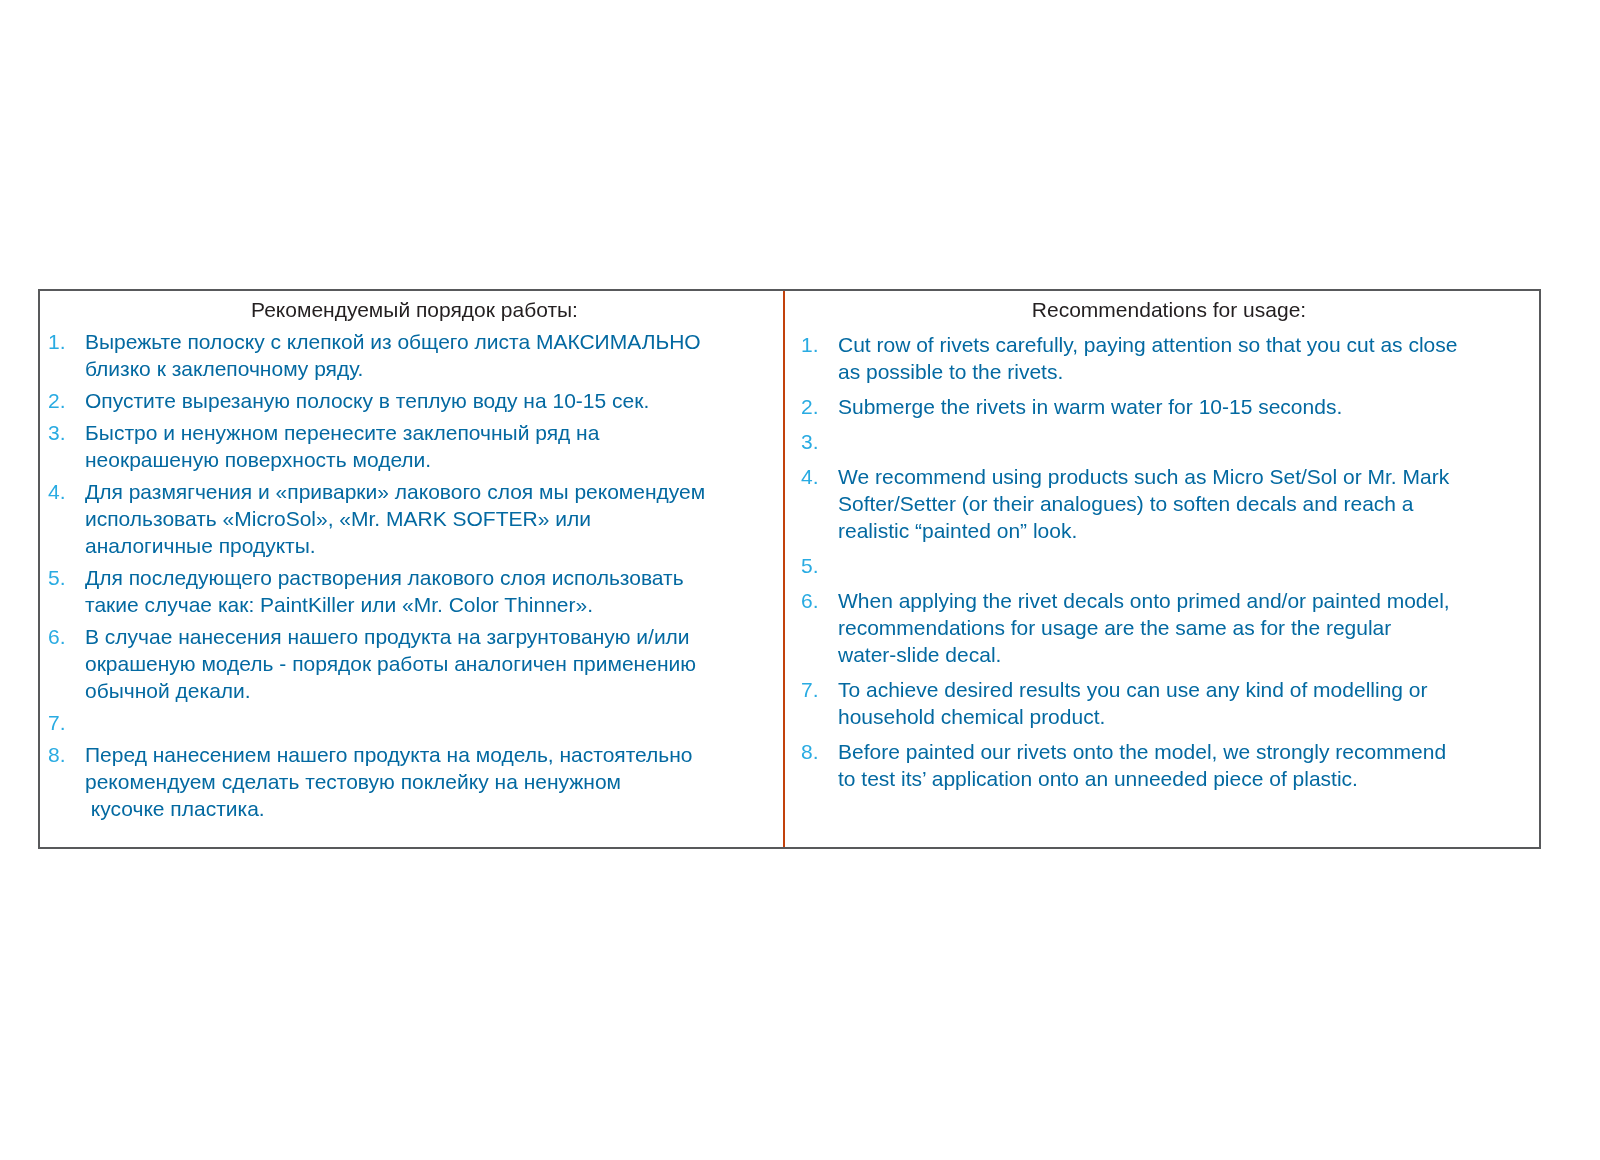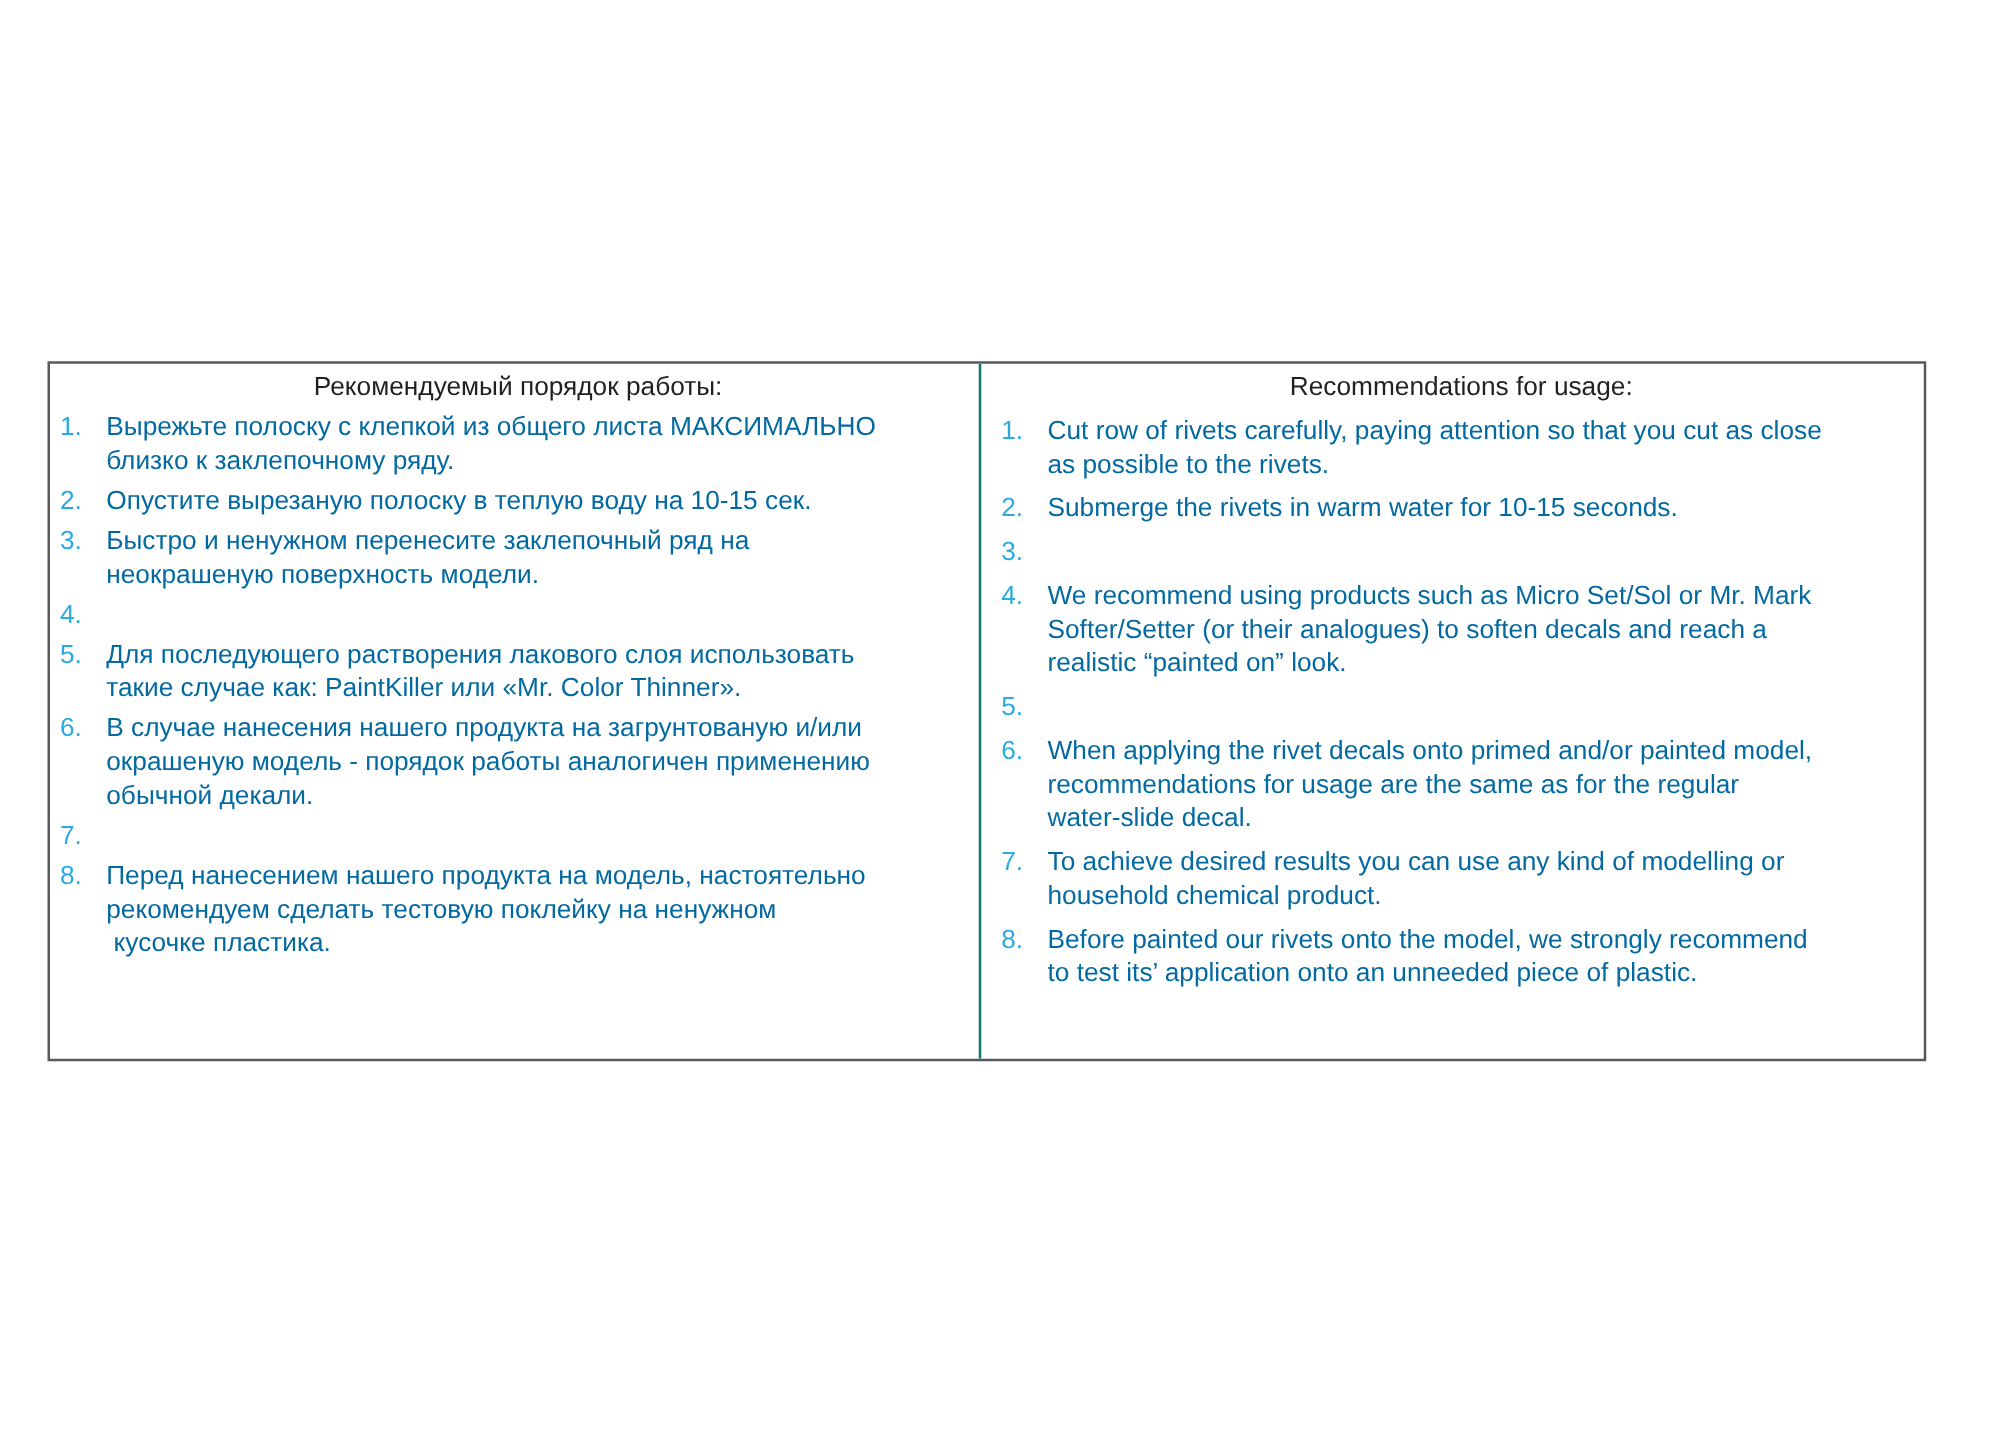--- a/index.html
+++ b/index.html
@@ -26,21 +26,21 @@
     background: #ffffff;
     overflow: hidden;
   }
   .col {
     box-sizing: border-box;
     font-size: 21px;
     line-height: 27px;
   }
   .col-left {
     width: 745px;
-    border-right: 2px solid #0f766e;
+    border-right: 2px solid #c2410c;
     padding: 5px 2px 0 8px;
   }
   .col-right {
     flex: 1;
     padding: 5px 2px 0 16px;
   }
   .title {
     text-align: center;
     white-space: pre;
   }
@@ -77,20 +77,23 @@
       <span class="num">2.</span>
       <span class="txt">Опустите вырезаную полоску в теплую воду на 10-15 сек.</span>
     </div>
     <div class="item">
       <span class="num">3.</span>
       <span class="txt">Быстро и ненужном перенесите заклепочный ряд на
 неокрашеную поверхность модели.</span>
     </div>
     <div class="item">
       <span class="num">4.</span>
+      <span class="txt">Для размягчения и «приварки» лакового слоя мы рекомендуем
+использовать «MicroSol», «Mr. MARK SOFTER» или
+аналогичные продукты.</span>
     </div>
     <div class="item">
       <span class="num">5.</span>
       <span class="txt">Для последующего растворения лакового слоя использовать
 такие случае как: PaintKiller или «Mr. Color Thinner».</span>
     </div>
     <div class="item">
       <span class="num">6.</span>
       <span class="txt">В случае нанесения нашего продукта на загрунтованую и/или
 окрашеную модель - порядок работы аналогичен применению

